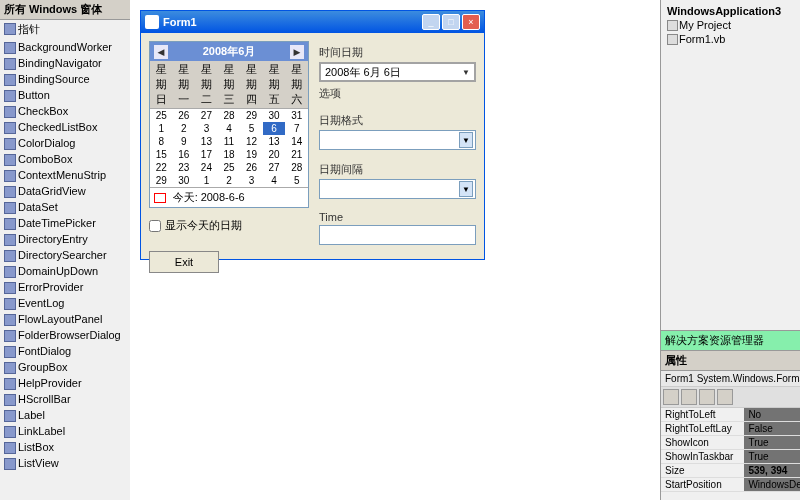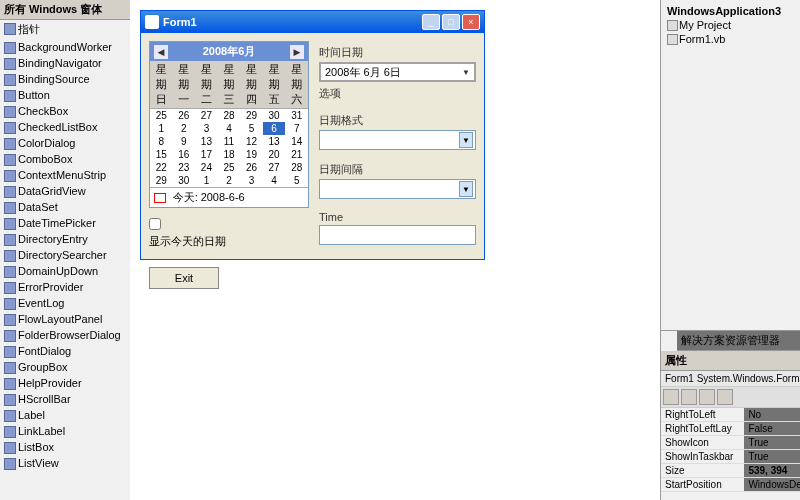--- a/index.html
+++ b/index.html
@@ -28,34 +28,34 @@
 .cal-header { background: #6b8fd4; color: white; display: flex; align-items: center; justify-content: space-between; padding: 2px 4px; }
 .cal-nav { width: 14px; height: 14px; background: #e8e8f8; color: #333; display: flex; align-items: center; justify-content: center; cursor: pointer; font-size: 9px; }
 .cal-title { font-weight: bold; }
 .cal-days { display: grid; grid-template-columns: repeat(7, 1fr); }
 .cal-dayhead { background: #d4d0c8; text-align: center; padding: 1px; font-size: 11px; border-bottom: 1px solid #aaa; }
 .cal-cell { text-align: center; padding: 1px; font-size: 10px; cursor: pointer; }
 .cal-cell.selected { background: #316ac5; color: white; }
 .cal-today { padding: 2px 4px; border-top: 1px solid #aaa; font-size: 10px; }
 .cal-today-box { display: inline-block; width: 12px; height: 10px; border: 1px solid red; margin-right: 4px; vertical-align: middle; }
 
-.checkbox-row { margin-top: 10px; display: flex; gap: 4px; flex-direction: column; }
+.checkbox-row { margin-top: 10px; display: flex; align-items: center; gap: 4px; }
 .checkbox-row input { width: 12px; height: 12px; }
 
 .exit-btn { margin-top: 18px; width: 70px; height: 22px; background: #ece9d8; border: 1px solid #888; cursor: pointer; }
 
 .field-label { margin-top: 4px; margin-bottom: 2px; color: #333; }
 .date-picker { width: 100%; height: 20px; border: 2px solid #a3a3a3; background: white; display: flex; align-items: center; padding: 0 4px; justify-content: space-between; }
 .dp-arrow { font-size: 8px; color: #333; }
 .combo { width: 100%; height: 20px; border: 1px solid #7b9ebd; background: white; display: flex; align-items: center; justify-content: flex-end; padding: 0 2px; margin-bottom: 8px; }
 .combo-arrow { width: 14px; height: 16px; background: #d4e4f7; border: 1px solid #7b9ebd; display: flex; align-items: center; justify-content: center; font-size: 8px; }
 .textbox { width: 100%; height: 20px; border: 1px solid #7b9ebd; background: white; }
 
 .solution-panel { position: absolute; right: 0; top: 0; width: 140px; height: 330px; background: #f0f0f0; border-left: 1px solid #999; }
-.sol-header { background: #737373; padding: 2px 4px; border-bottom: 1px solid #999; margin-left: 16px; }
+.sol-header { background: #86efac; padding: 2px 4px; border-bottom: 1px solid #999; }
 .sol-tree { padding: 4px; }
 .sol-item { padding: 1px 0 1px 14px; white-space: nowrap; overflow: hidden; position: relative; }
 .sol-item.root { padding-left: 2px; font-weight: bold; }
 .sol-item::before { content: ''; position: absolute; left: 2px; top: 2px; width: 9px; height: 9px; background: #ddd; border: 1px solid #888; }
 .sol-item.root::before { display: none; }
 
 .props-panel { position: absolute; right: 0; top: 330px; width: 140px; bottom: 0; background: #f0f0f0; border-left: 1px solid #999; border-top: 1px solid #999; }
 .props-header { background: #d4d0c8; padding: 2px 4px; border-bottom: 1px solid #999; font-weight: bold; }
 .props-sub { background: #e8e8e8; padding: 2px 4px; font-size: 10px; border-bottom: 1px solid #ccc; white-space: nowrap; overflow: hidden; }
 .props-toolbar { display: flex; gap: 2px; padding: 2px; background: #e0e0e0; border-bottom: 1px solid #ccc; }

